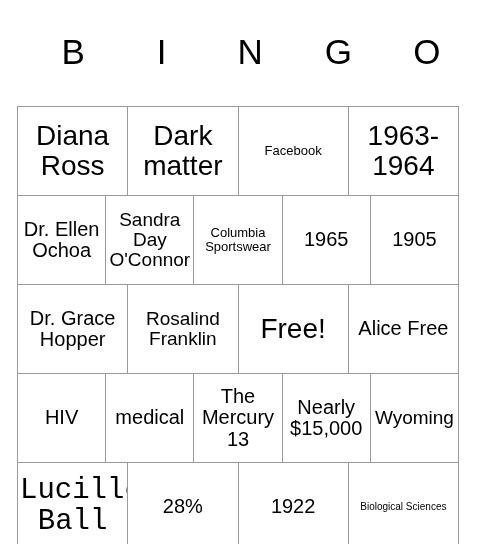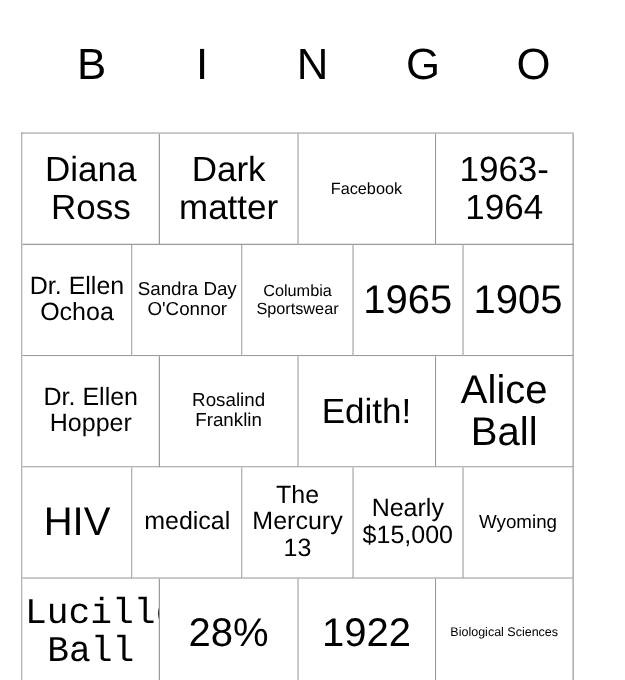--- a/index.html
+++ b/index.html
@@ -74,25 +74,25 @@
     overflow: hidden;
   }
   .cell .cell-text {
     display: block;
     width: 100%;
     line-height: 1.06;
     white-space: pre-line;
     word-break: normal;
   }
   
-  .fs-xxl .cell-text { font-size: 32px; }
+  .fs-xxl .cell-text { font-size: 20px; }
   .fs-xl  .cell-text { font-size: 28px; }
   .fs-lg  .cell-text { font-size: 29px; font-family: Liberation Mono, monospace; }
   .fs-md  .cell-text { font-size: 20px; }
-  .fs-sm  .cell-text { font-size: 15px; }
+  .fs-sm  .cell-text { font-size: 19px; }
   .fs-xs  .cell-text { font-size: 10px; }
   .fs-xxs .cell-text { font-size: 13px; }
 </style>
 </head>
 <body>
 
 <div id="bingo-card">
 
   <div class="header-row">
     <div class="header-cell">
@@ -143,30 +143,30 @@
       <div class="cell fs-xxl">
           <span class="cell-text">1965</span>
         </div>
       <div class="cell fs-xxl">
           <span class="cell-text">1905</span>
         </div>
     </div>
 
     <div class="grid-row">
       <div class="cell fs-md">
-          <span class="cell-text">Dr. Ellen Hopper</span>
+          <span class="cell-text">Dr. Grace Hopper</span>
         </div>
       <div class="cell fs-sm">
           <span class="cell-text">Rosalind Franklin</span>
         </div>
       <div class="cell fs-xl">
-          <span class="cell-text">Edith!</span>
-        </div>
-      <div class="cell fs-xxl">
-          <span class="cell-text">Alice Ball</span>
+          <span class="cell-text">Free!</span>
+        </div>
+      <div class="cell fs-xxl">
+          <span class="cell-text">Alice Free</span>
         </div>
     </div>
 
     <div class="grid-row">
       <div class="cell fs-xxl">
           <span class="cell-text">HIV</span>
         </div>
       <div class="cell fs-md">
           <span class="cell-text">medical</span>
         </div>

